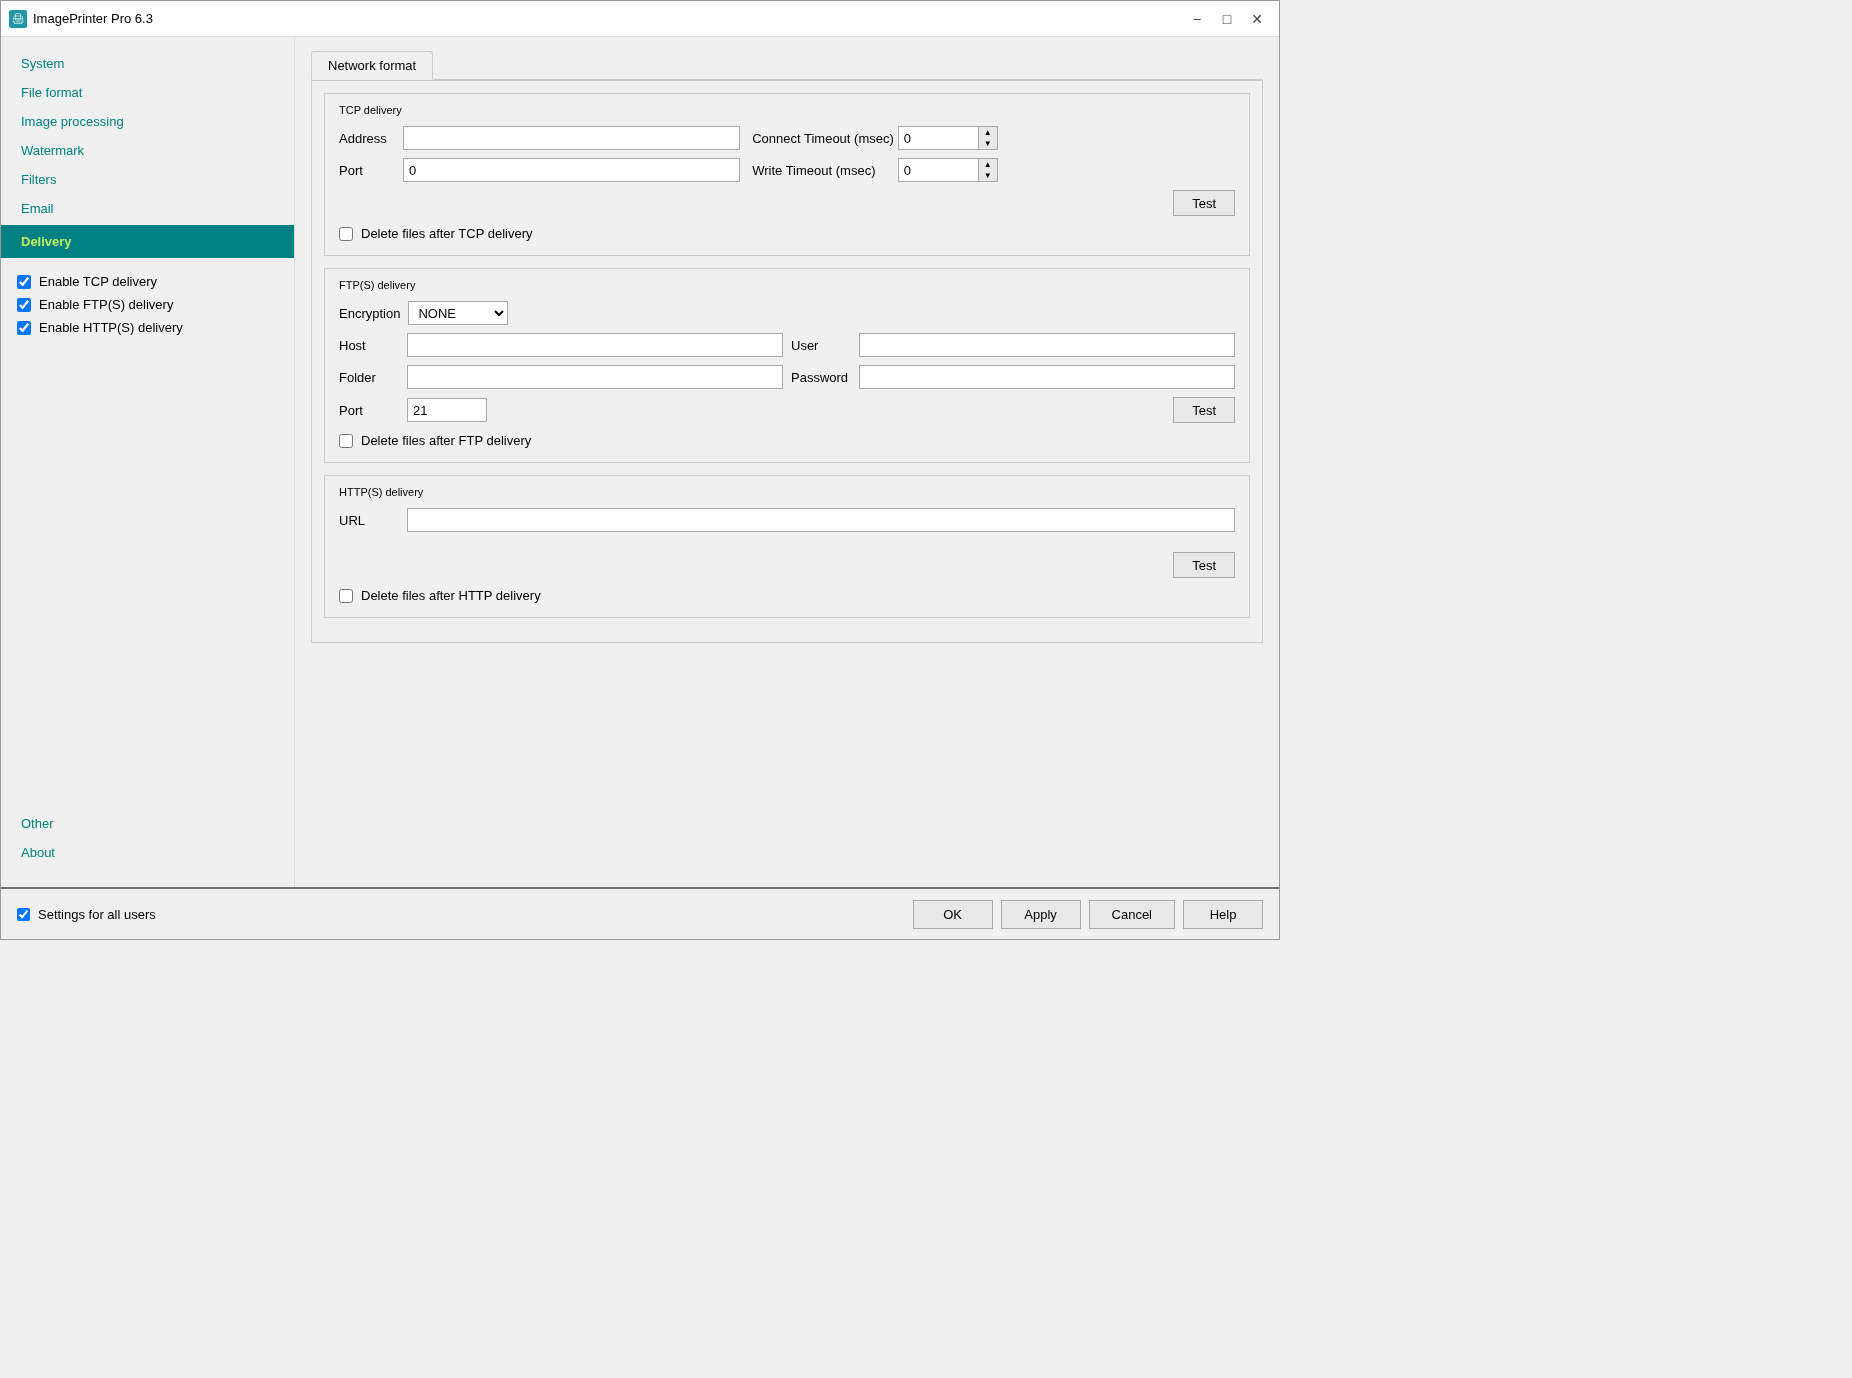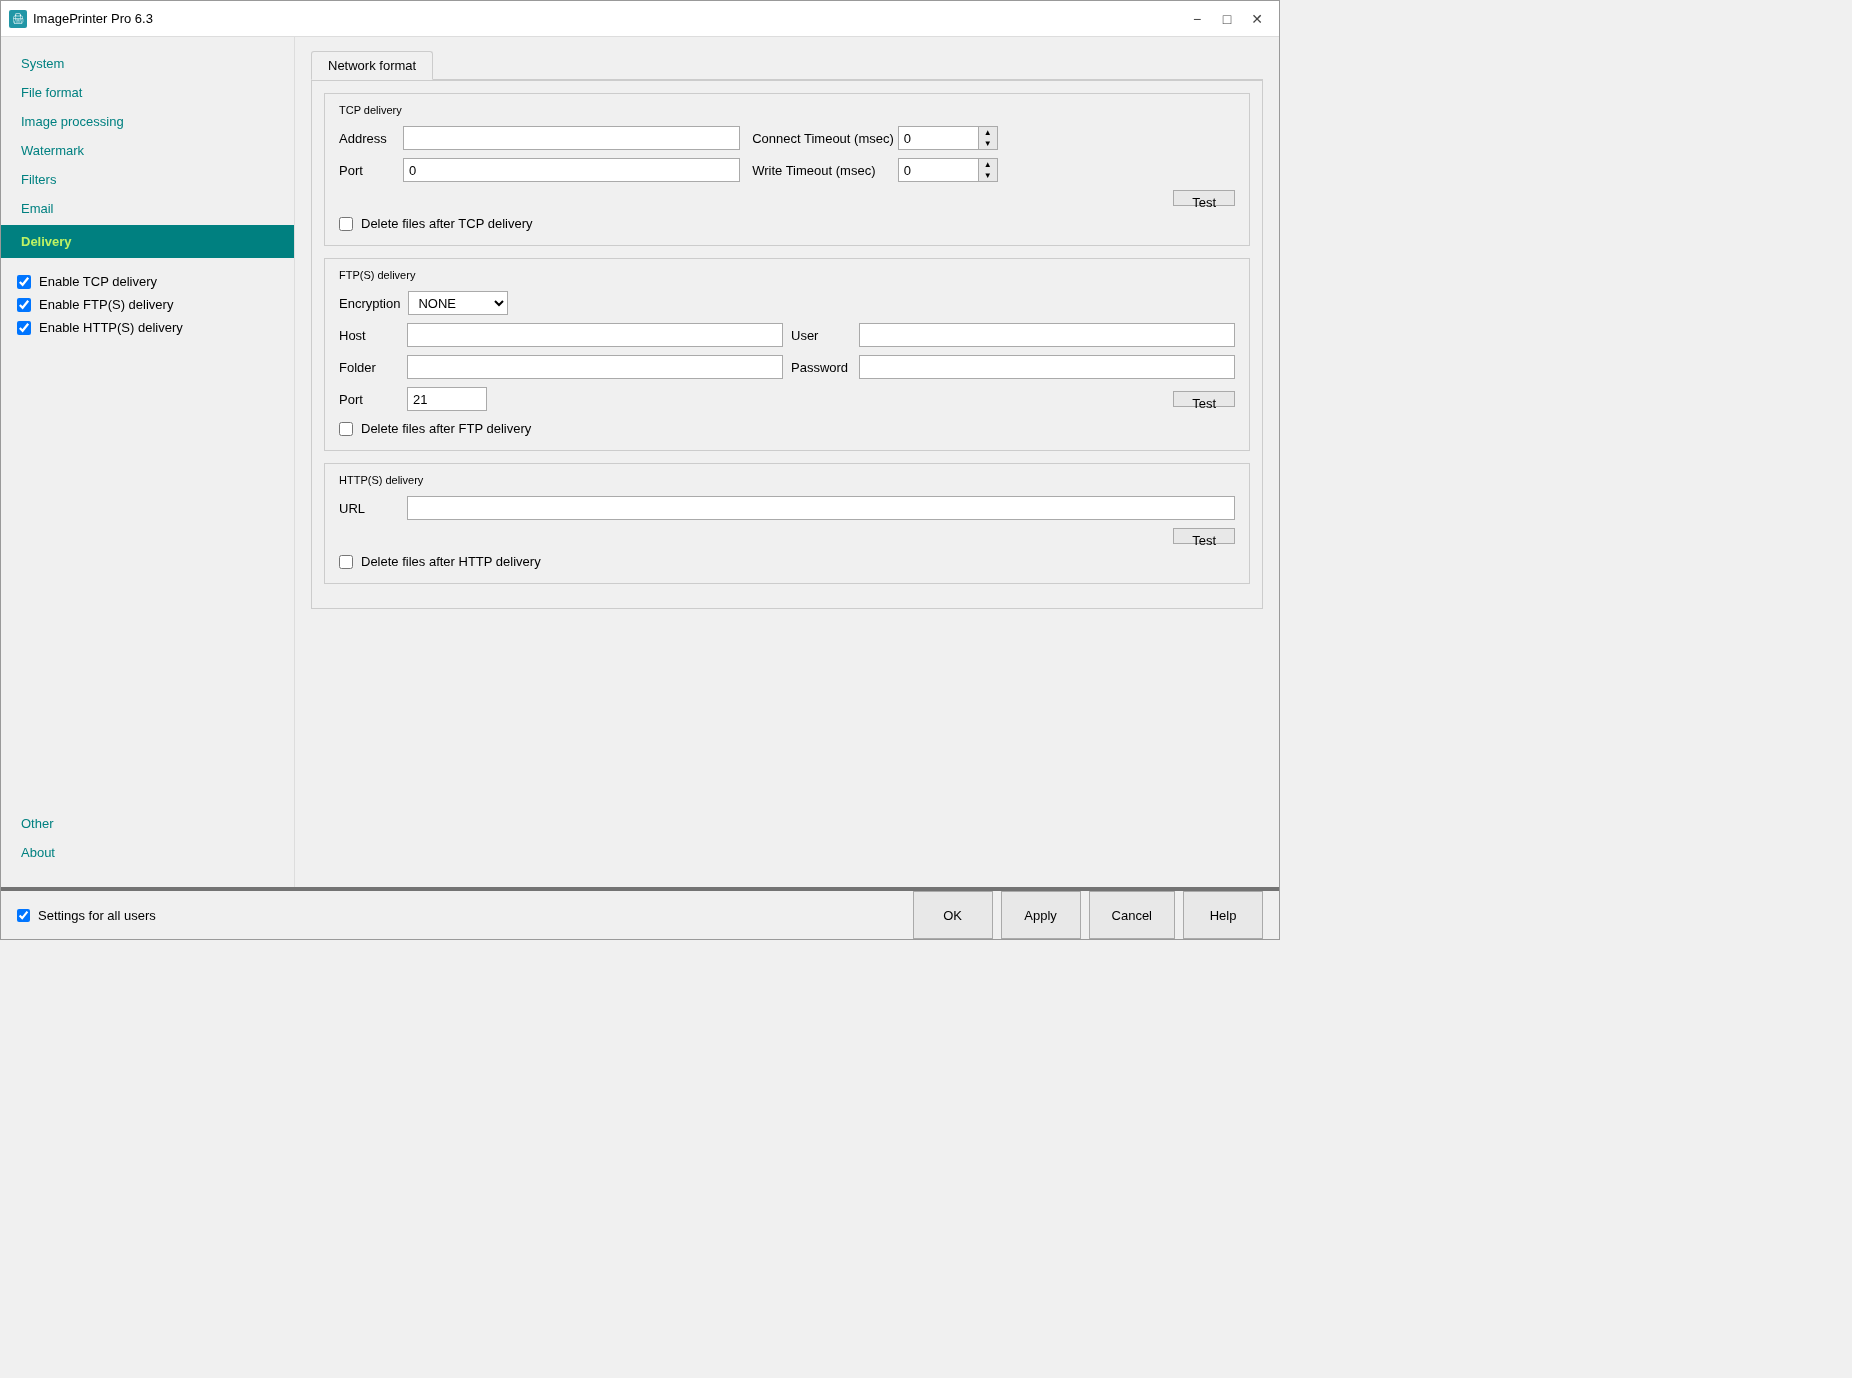--- a/index.html
+++ b/index.html
@@ -211,21 +211,21 @@
       font-size: 8px;
       line-height: 1;
       padding: 0;
     }
     .test-btn {
       padding: 4px 18px;
       background: #e8e8e8;
       border: 1px solid #aaa;
       cursor: pointer;
       font-size: 13px;
-      height: 16px;
+      height: 26px;
     }
     .delete-row {
       display: flex;
       align-items: center;
       gap: 8px;
       margin-top: 10px;
     }
     .delete-row input[type="checkbox"] {
       width: 14px;
       height: 14px;
@@ -254,22 +254,23 @@
       margin-bottom: 8px;
     }
     .test-row {
       display: flex;
       justify-content: flex-end;
       margin-top: 8px;
     }
     .footer {
       height: 52px;
       background: #f0f0f0;
-      border-top: 4px solid #737373;
-      display: flex;
+      border-top: 2px solid #737373;
+      display: flex;
+      align-items: center;
       padding: 0 16px;
       flex-shrink: 0;
     }
     .footer-left {
       display: flex;
       align-items: center;
       gap: 8px;
       flex: 1;
     }
     .footer-right {
@@ -281,21 +282,21 @@
       background: #e8e8e8;
       border: 1px solid #aaa;
       cursor: pointer;
       font-size: 13px;
       min-width: 80px;
     }
     .url-row {
       display: flex;
       align-items: center;
       gap: 8px;
-      margin-bottom: 8px;
+      margin-bottom: 20px;
     }
     .url-input {
       flex: 1;
       border: 1px solid #aaa;
       background: white;
       padding: 3px 5px;
       font-size: 13px;
       height: 24px;
     }
     .ftp-port-row {

